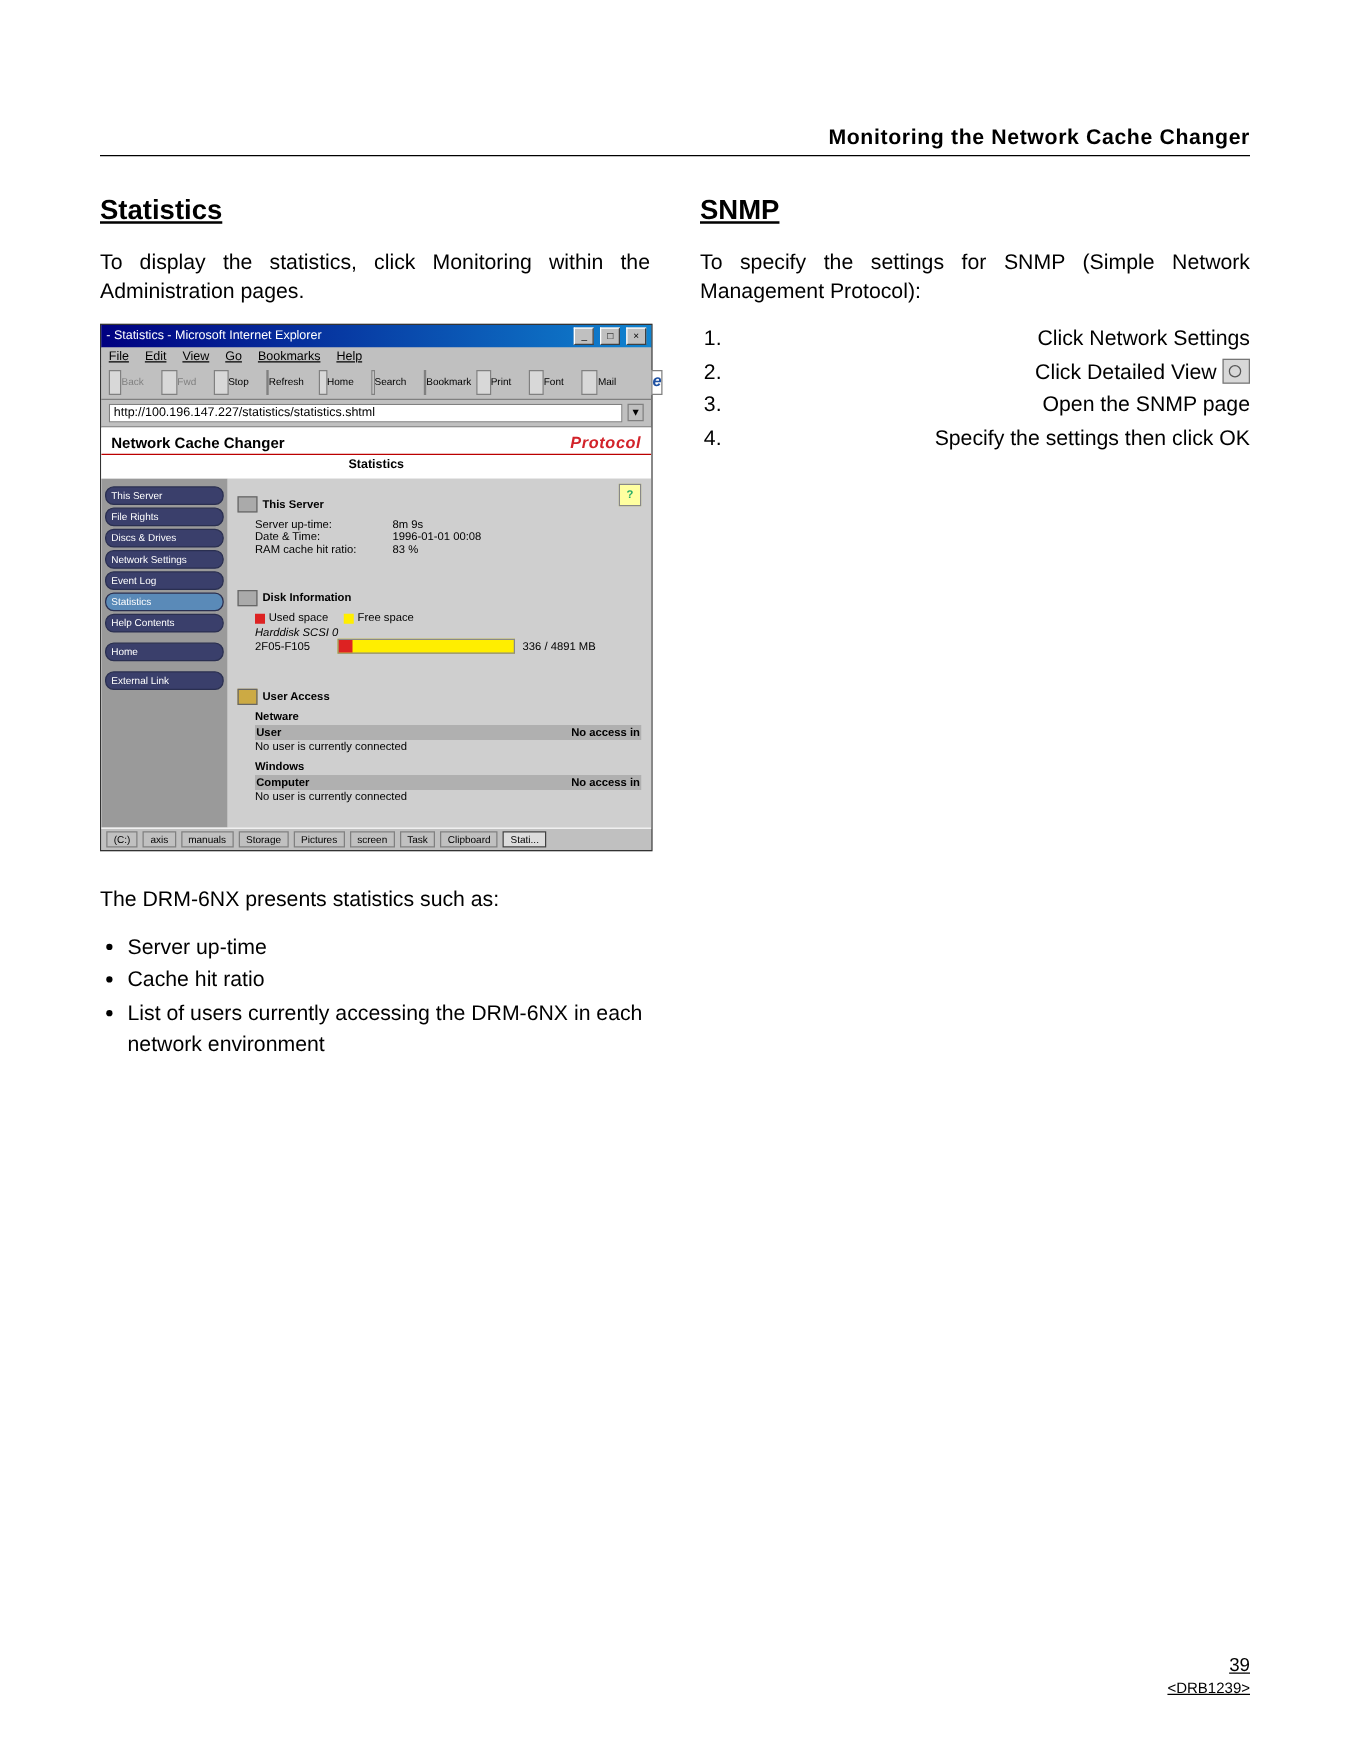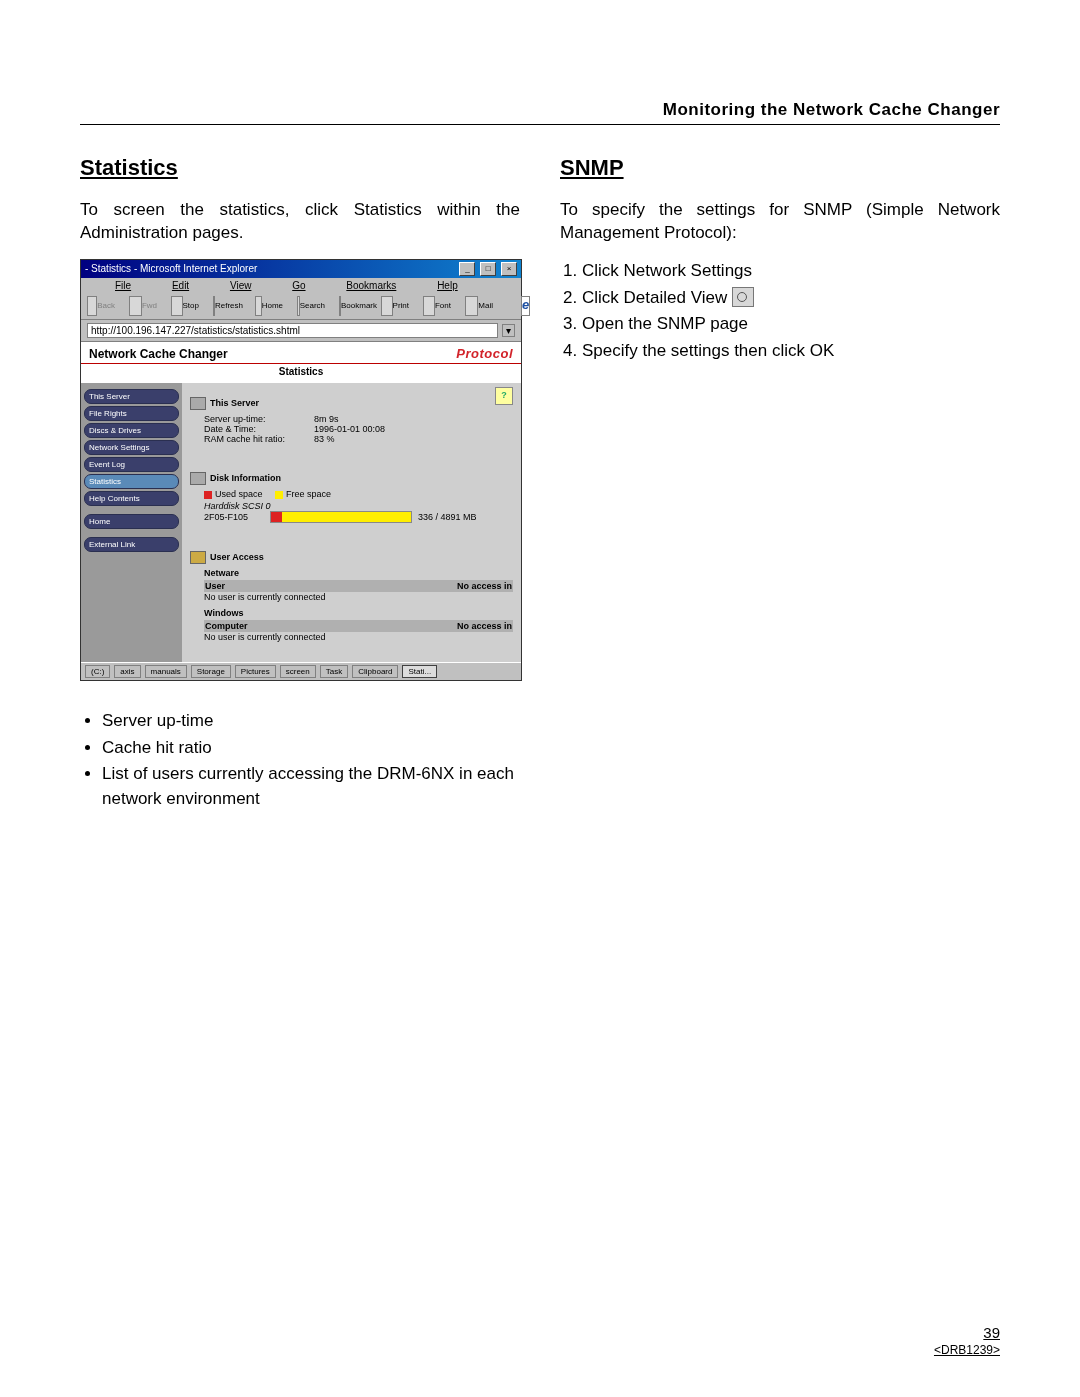--- a/index.html
+++ b/index.html
@@ -46,21 +46,21 @@
     line-height: 1.35;
     margin: 0 0 14px 0;
     text-align: justify;
   }
   ol.steps {
     font-size: 17px;
     line-height: 1.45;
     margin: 6px 0 0 0;
     padding-left: 22px;
   }
-  ol.steps li { margin-bottom: 2px; }
+  ol.steps li { margin-bottom: 2px; text-align: right; }
   ul.bullets {
     font-size: 17px;
     line-height: 1.45;
     margin: 6px 0 0 0;
     padding-left: 22px;
   }
   ul.bullets li { margin-bottom: 2px; }
   .inline-icon {
     display: inline-block;
     width: 20px; height: 18px;
@@ -105,21 +105,21 @@
     font-size: 8px;
     text-align: center;
     line-height: 11px;
     color: #000;
   }
   .menubar {
     background: #c0c0c0;
     padding: 2px 6px;
     font-size: 10px;
   }
-  .menubar span { margin-right: 10px; text-decoration: underline; margin-left: 28px; }
+  .menubar span { margin-right: 10px; text-decoration: underline; }
   .toolbar {
     background: #c0c0c0;
     padding: 3px 6px;
     display: flex;
     gap: 14px;
     border-bottom: 1px solid #808080;
     align-items: center;
   }
   .tbtn {
     display: flex;
@@ -326,21 +326,21 @@
 </head>
 <body>
 
 <div class="page">
   <div class="header-title">Monitoring the Network Cache Changer</div>
 
   <div class="columns">
 
     <div class="col">
       <h2 class="section">Statistics</h2>
-      <p class="body">To screen the statistics, click Statistics within the Administration pages.</p>
+      <p class="body">To display the statistics, click Monitoring within the Administration pages.</p>
 
       <div class="screenshot">
         <div class="titlebar">
           <span> - Statistics - Microsoft Internet Explorer</span>
           <span class="buttons">
             <span>_</span>
             <span>□</span>
             <span>×</span>
           </span>
         </div>
@@ -491,20 +491,21 @@
           <div class="tb">manuals</div>
           <div class="tb">Storage</div>
           <div class="tb">Pictures</div>
           <div class="tb">screen</div>
           <div class="tb">Task</div>
           <div class="tb">Clipboard</div>
           <div class="tb dep">Stati...</div>
         </div>
       </div>
 
+      <p class="body" style="text-align:left;">The DRM-6NX presents statistics such as:</p>
       <ul class="bullets">
         <li>Server up-time</li>
         <li>Cache hit ratio</li>
         <li>List of users currently accessing the DRM-6NX in each network environment</li>
       </ul>
     </div>
 
     <div class="col">
       <h2 class="section">SNMP</h2>
       <p class="body">To specify the settings for SNMP (Simple Network Management Protocol):</p>

